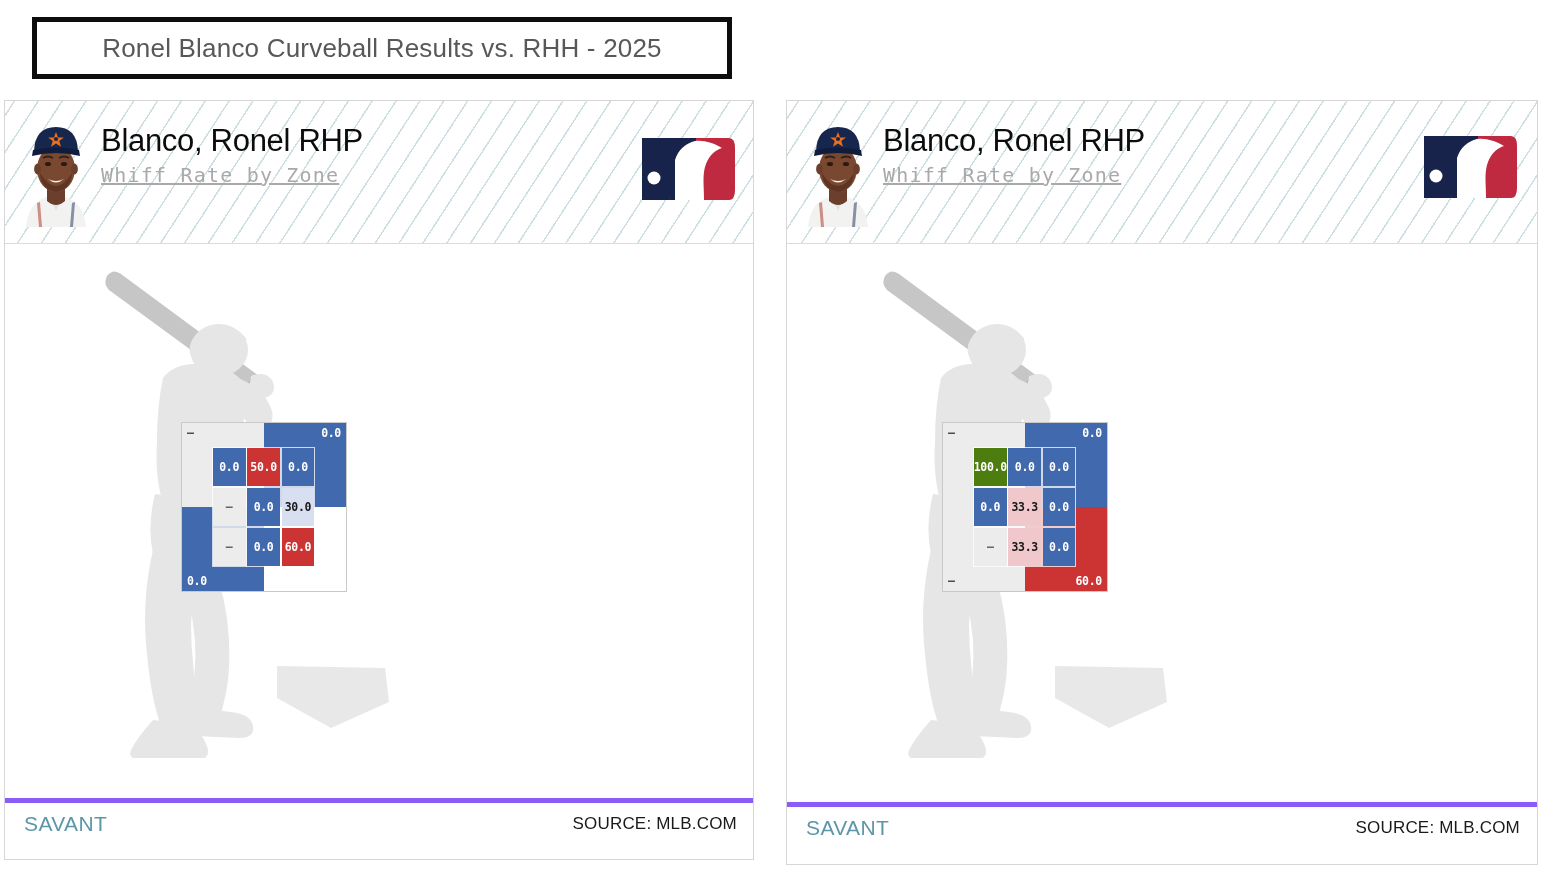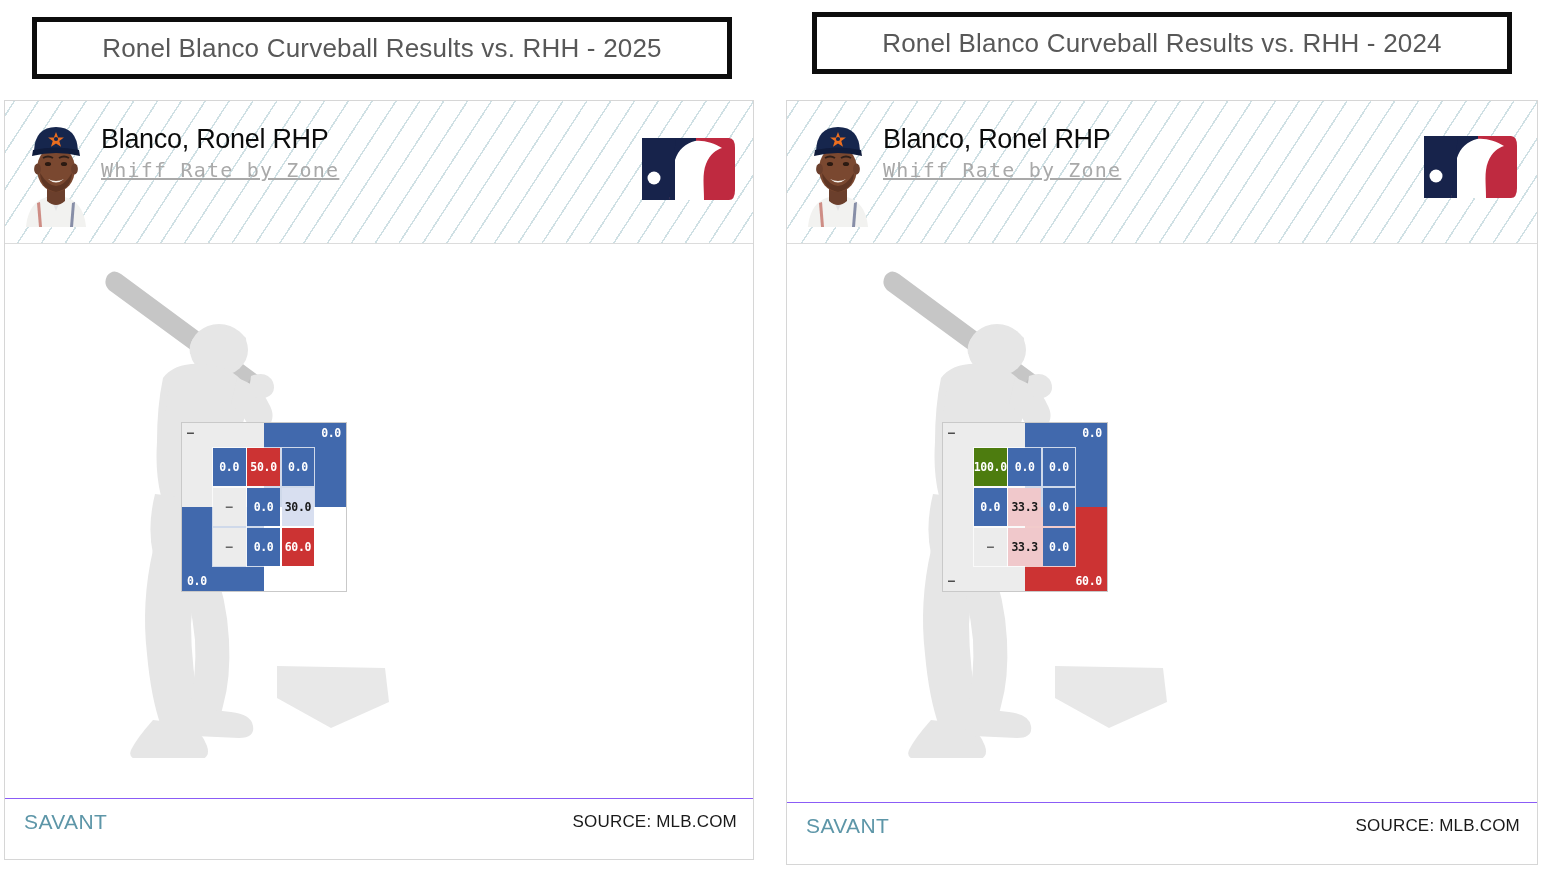--- a/index.html
+++ b/index.html
@@ -51,21 +51,21 @@
       #cfe0e4 16px, #cfe0e4 17.5px,
       #ffffff 17.5px, #ffffff 20px
     );
     overflow:hidden;
   }
   .headshot {
     position:absolute; left:19px; top:16px; width:64px; height:110px;
   }
   .name-block { position:absolute; left:96px; top:24px; }
   .player-name {
-    font-size:27px; color:#0c0c0c; line-height:1.05; letter-spacing:-0.3px;
+    font-size:31px; color:#0c0c0c; line-height:1.05; letter-spacing:-0.3px;
   }
   .metric-name {
     font-family:"DejaVu Sans Mono", monospace;
     font-size:20px; color:#a9a9a9; letter-spacing:1.2px; margin-top:5px;text-decoration:underline;
   }
   .mlb-logo { position:absolute; width:103px; height:70px; }
   .p1 .mlb-logo { right:16px; top:33px; }
   .p2 .mlb-logo { right:18px; top:31px; }
 
   
@@ -113,21 +113,21 @@
     padding:3px 5px;
   }
   .ocell.tl { align-items:flex-start; justify-content:flex-start; }
   .ocell.tr { align-items:flex-start; justify-content:flex-end; }
   .ocell.bl { align-items:flex-end;   justify-content:flex-start; }
   .ocell.br { align-items:flex-end;   justify-content:flex-end; }
 
   
   .card-foot {
     position:relative; height:46px; width:100%;
-    border-top:1px solid #8b5cf6;
+    border-top:5px solid #8b5cf6;
     display:flex; align-items:center; justify-content:space-between;
     padding:0 18px;
     background:#ffffff;
   }
   .savant { color:#5d96a8; font-size:21px; letter-spacing:0.4px; }
   .source { color:#1a1a1a; font-size:17px; letter-spacing:0.2px; }
   .p1 .card-foot { padding-left:19px; padding-right:16px; }
   .p2 .card-foot { padding-left:19px; padding-right:17px; }
 </style>
 </head>
@@ -290,25 +290,20 @@
 
       <div class="card-foot">
         <span class="savant">SAVANT</span>
         <span class="source">SOURCE: MLB.COM</span>
       </div>
     </div>
   </div>
 
   <div class="panel p2">
 
-    <div class="title-wrap">
-      <div class="title-box">
-        <span class="title-text">Ronel Blanco Curveball Results vs. RHH - 2024</span>
-      </div>
-    </div>
 
     <div class="card">
 
       <div class="card-head">
         <svg class="headshot" viewBox="0 0 64 110">
           <defs>
               <clipPath id="hsclip2">
                 <rect x="0" y="0" width="64" height="110"></rect>
               </clipPath>
             </defs>

